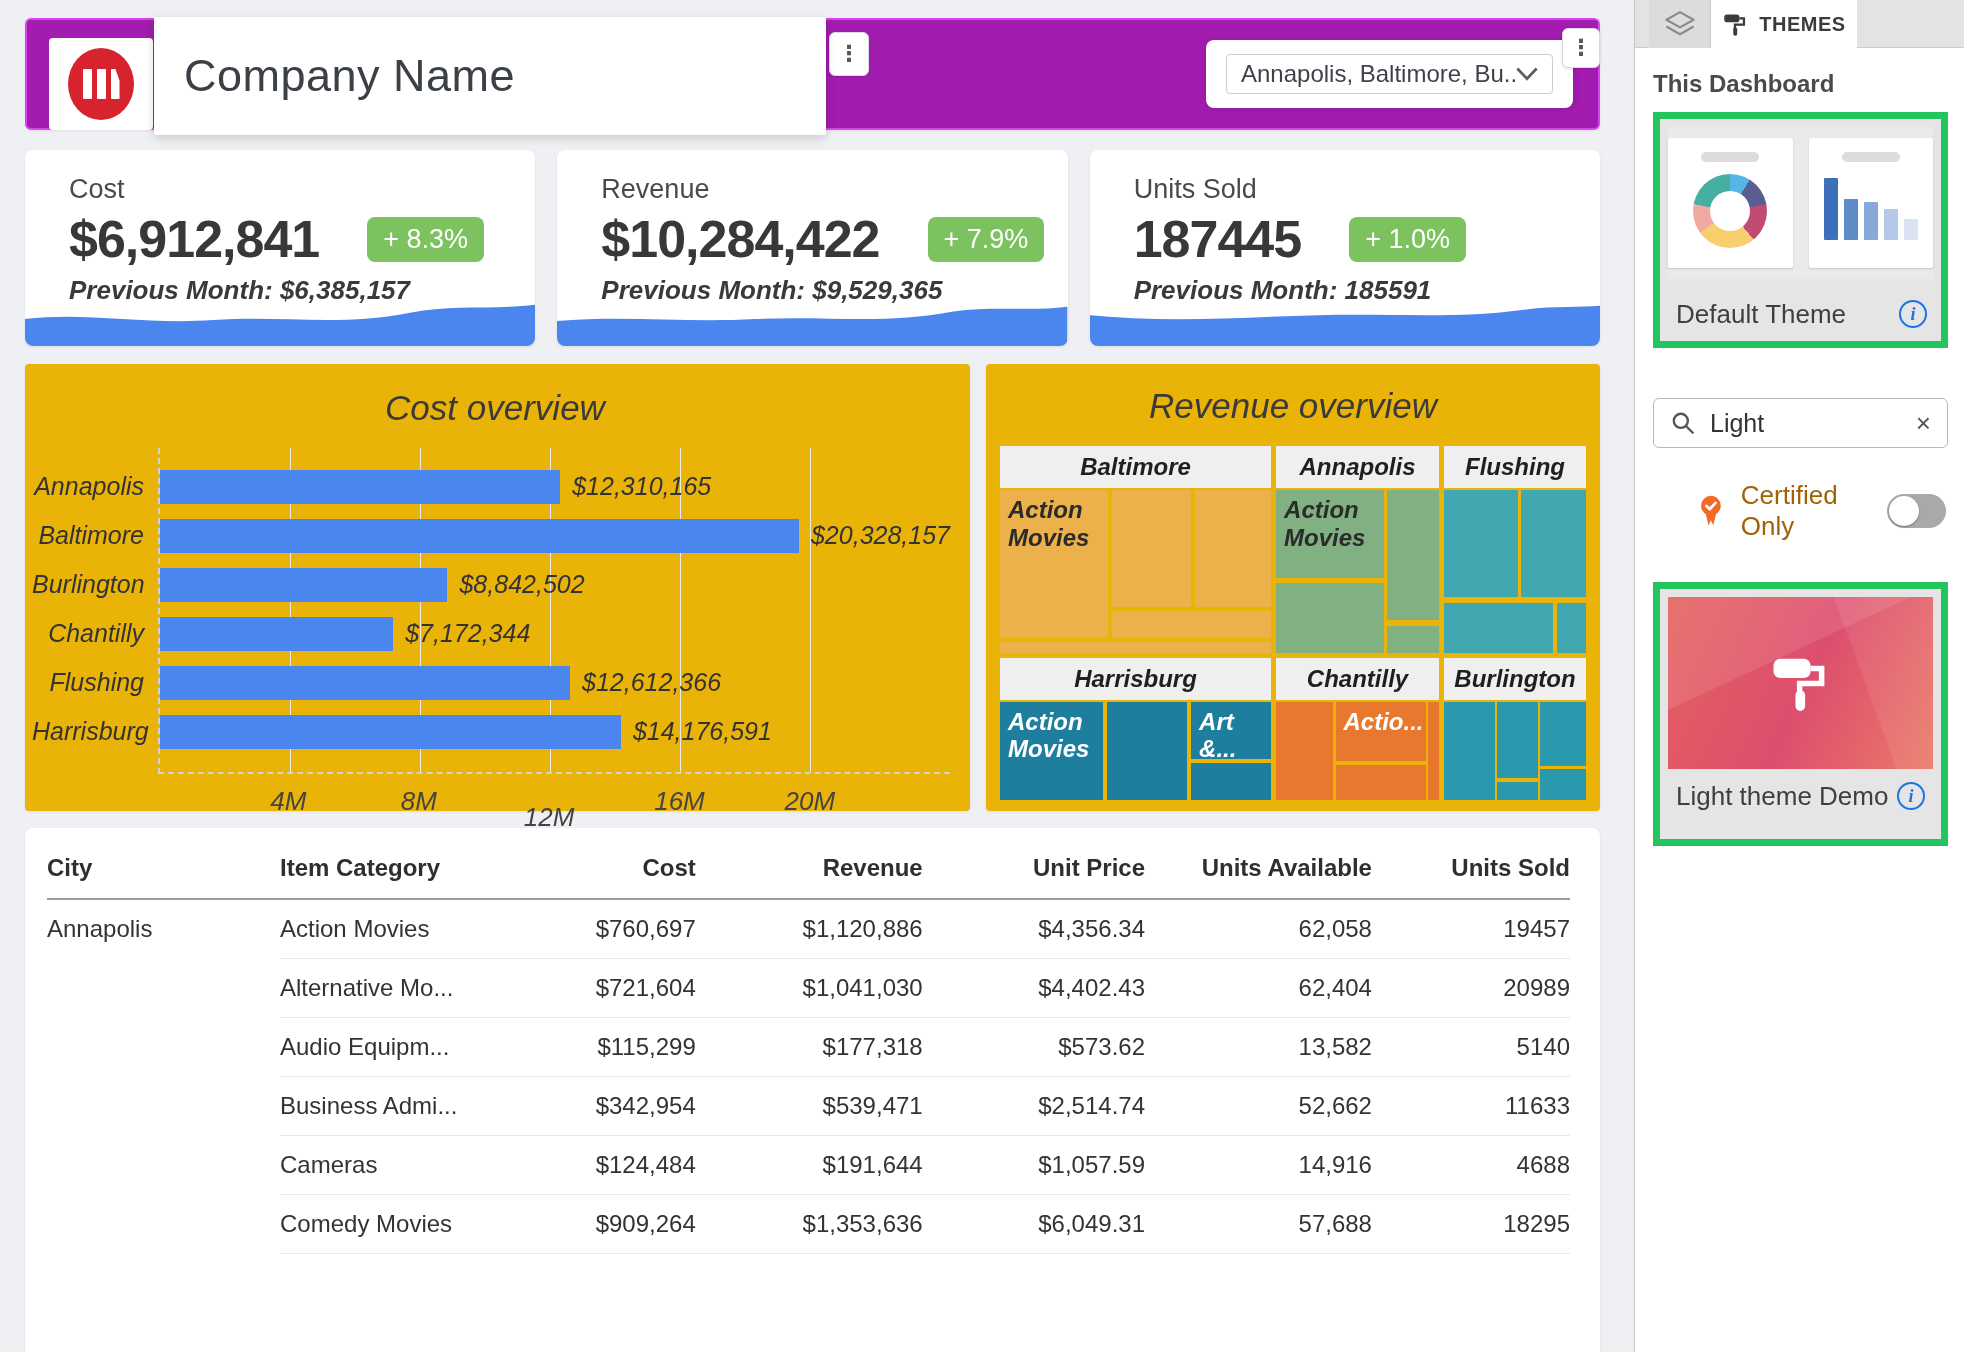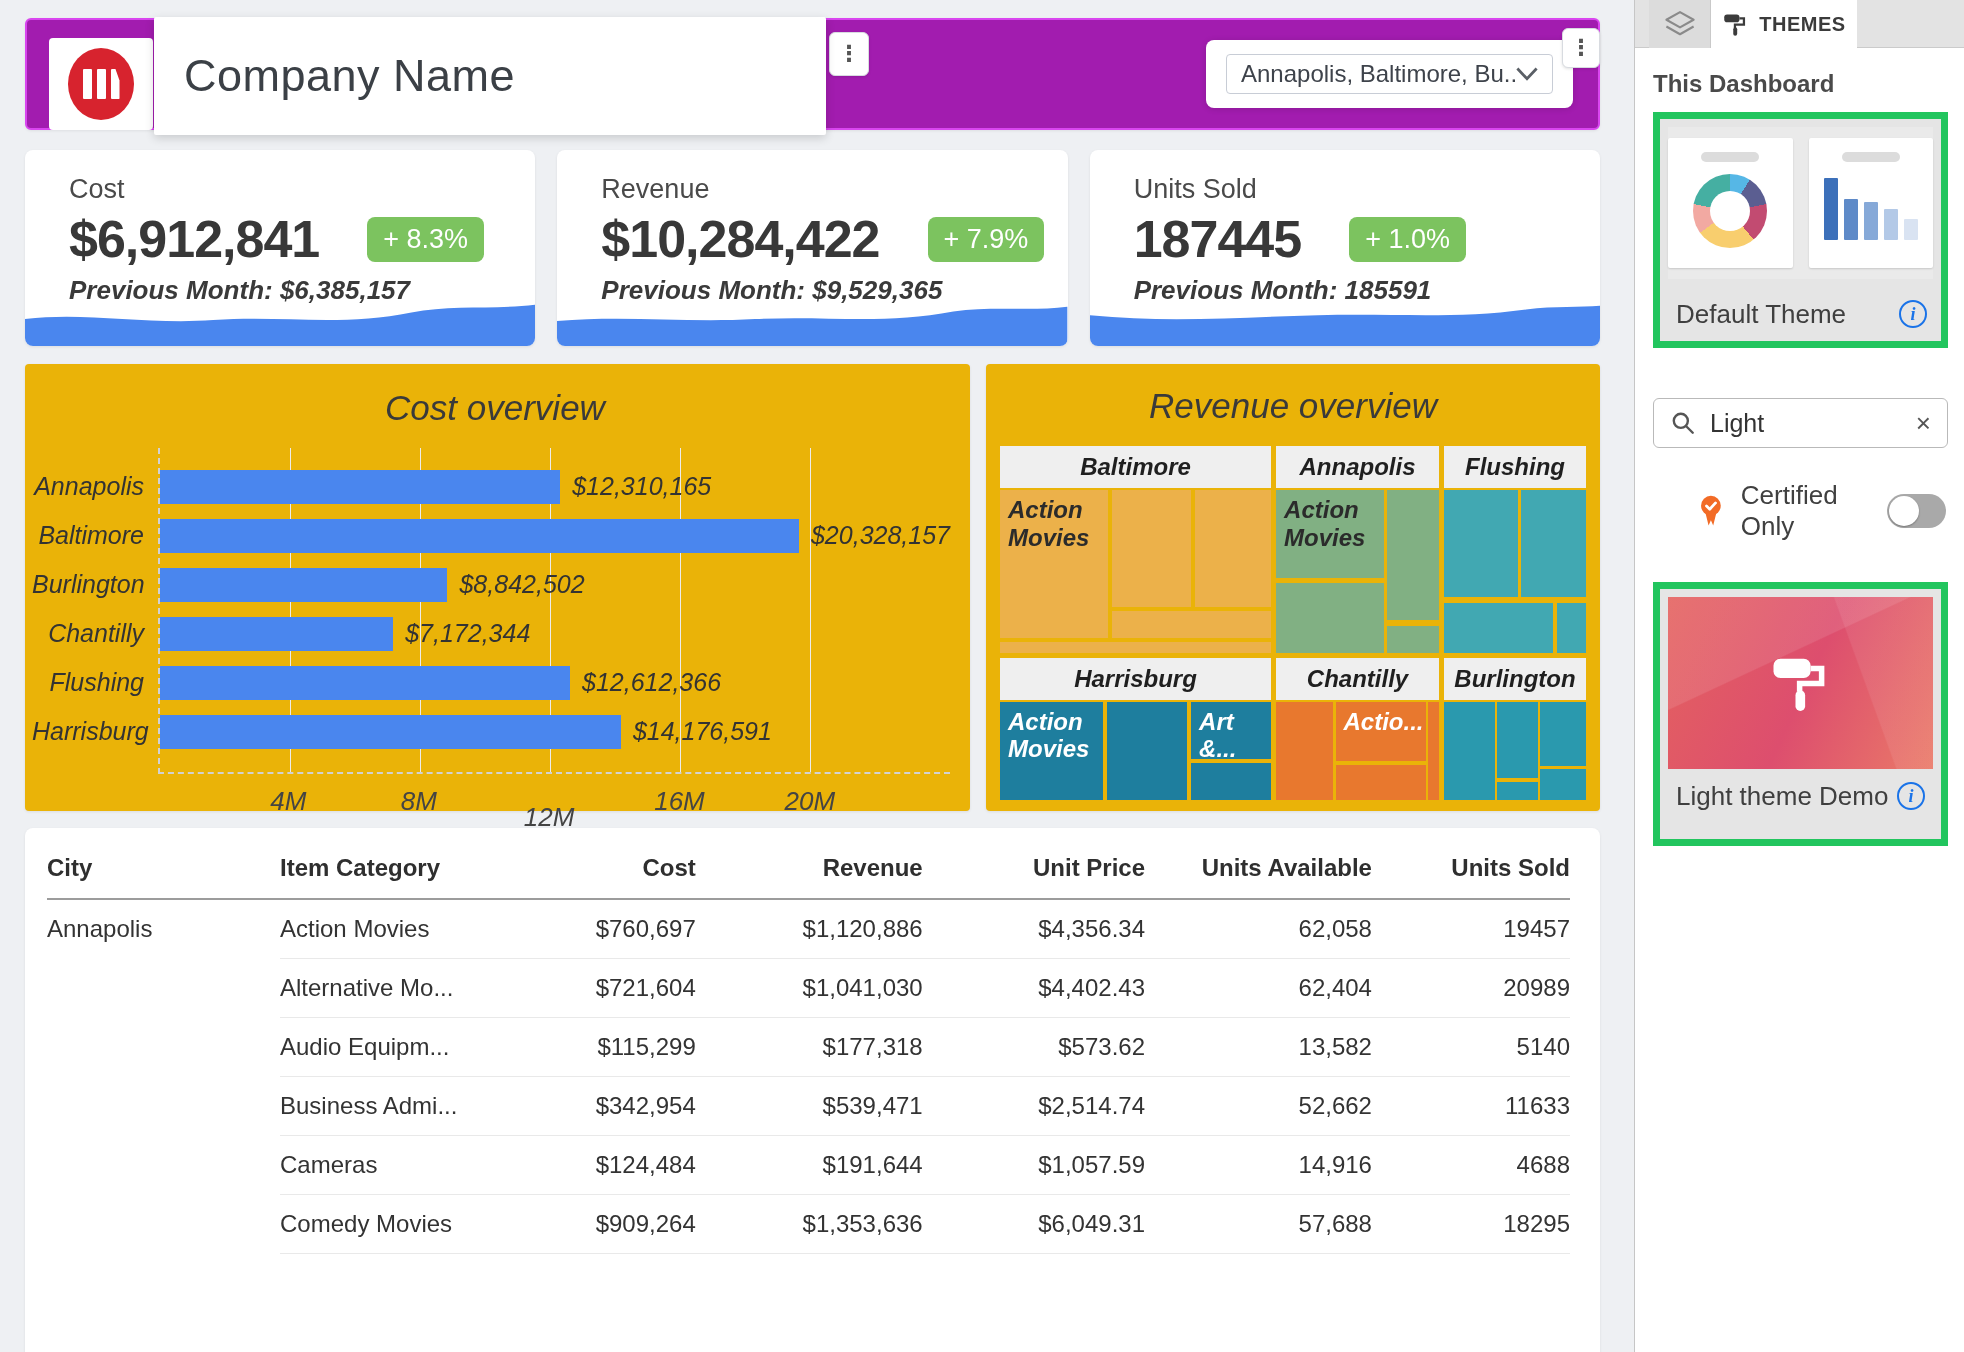--- a/index.html
+++ b/index.html
@@ -109,21 +109,21 @@
     padding:0 14px 0 16px; }
   .theme-name { font-size:26px; color:#3f3f3f; }
   .info { width:28px; height:28px; border:2.5px solid #1a73e8; border-radius:50%; color:#1a73e8;
     display:flex; align-items:center; justify-content:center; flex:none; cursor:pointer;
     font:italic 600 18px "Liberation Serif",serif; }
   .search-box { margin-top:50px; height:50px; border:1.5px solid #b9b9b9; border-radius:6px;
     display:flex; align-items:center; padding:0 16px; gap:14px; background:#fff; }
   .search-text { flex:1; font-size:25px; color:#333; }
   .clear-x { font-size:26px; color:#555; cursor:pointer; line-height:1; }
   .certified-row { margin-top:32px; display:flex; align-items:center; }
-  .certified-row .lbl { font-size:26px; color:#404040; margin-left:16px; }
+  .certified-row .lbl { font-size:26px; color:#a16207; margin-left:16px; }
   .ribbon { margin-left:44px; }
   .toggle { margin-left:auto; margin-right:2px; width:64px; height:34px; border-radius:17px;
     background:#a9a9a9; position:relative; cursor:pointer; }
   .toggle .knob { position:absolute; left:2px; top:2px; width:30px; height:30px; border-radius:50%;
     background:#fff; box-shadow:0 1px 2px rgba(0,0,0,.3); }
   .demo-img { margin:0; height:172px; display:flex; align-items:center; justify-content:center;
     background:
       linear-gradient(155deg, rgba(255,255,255,.10) 0%, rgba(255,255,255,.10) 38%, transparent 38.5%),
       linear-gradient(250deg, rgba(255,255,255,.08) 0%, rgba(255,255,255,.08) 30%, transparent 30.5%),
       linear-gradient(115deg, #e4625f 0%, #dd4e6e 52%, #ea7a68 100%); }

